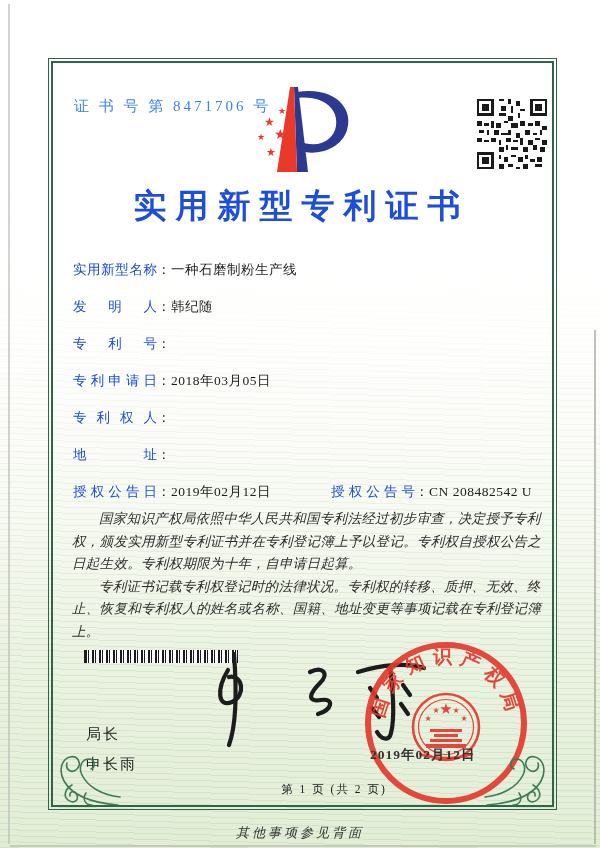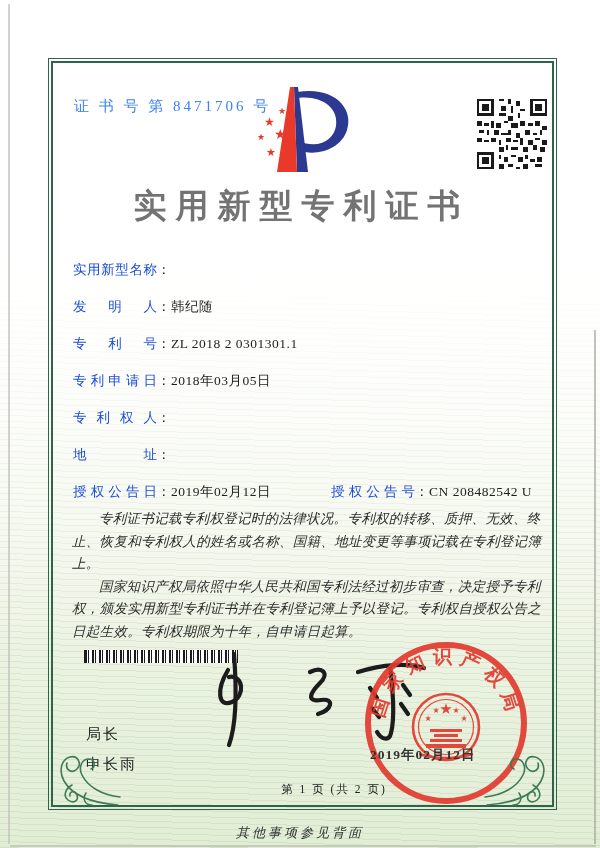--- a/index.html
+++ b/index.html
@@ -25,21 +25,21 @@
 
   .frame{position:absolute;left:48px;top:58px;width:507px;height:750px;border:1px solid #2e6448;}
   .frame-inner{position:absolute;inset:2px;border:2px solid #2e6448;}
 
   .cert-no{position:absolute;left:74px;top:97px;font-size:15px;letter-spacing:3px;color:#3b82f6;}
   .logo{position:absolute;left:250px;top:84px;width:118px;height:94px;}
   .qr{position:absolute;left:477px;top:99px;width:70px;height:70px;}
 
   .doc-title{
     position:absolute;left:48px;top:184px;width:507px;text-align:center;
-    font-size:33px;font-weight:700;letter-spacing:9px;color:#737373;
+    font-size:33px;font-weight:700;letter-spacing:9px;color:#1d4ed8;
   }
 
   .fields{position:absolute;left:73px;top:260px;width:470px;font-size:13.5px;line-height:20px;}
   .frow{margin-bottom:17px;display:flex;align-items:flex-start;}
   .flab{display:inline-block;width:84px;text-align:justify;text-align-last:justify;flex:0 0 84px;color:#1d4ed8;}
   .fcolon{flex:0 0 14px;color:#1e1e1e;}
   .fval{color:#1e1e1e;letter-spacing:.5px;}
   .addr-val{max-width:368px;}
   .grow{display:flex;margin-bottom:9px;}
   .gpair{display:flex;}
@@ -170,30 +170,30 @@
       <rect x="24" y="27" width="3" height="1"></rect>
   </g>
 </svg>
 
 <div class="doc-title">实用新型专利证书</div>
 
 <div class="fields">
   <div class="frow">
     <span class="flab">实用新型名称</span>
       <span class="fcolon">：</span>
+      <span class="fval">一种石磨制粉生产线</span>
   </div>
   <div class="frow">
     <span class="flab">发明人</span>
       <span class="fcolon">：</span>
       <span class="fval">韩纪随</span>
   </div>
   <div class="frow">
     <span class="flab">专利号</span>
       <span class="fcolon">：</span>
-      <span class="fval">ZL 2018 2 0301301.1</span>
   </div>
   <div class="frow">
     <span class="flab">专利申请日</span>
       <span class="fcolon">：</span>
       <span class="fval">2018年03月05日</span>
   </div>
   <div class="frow">
     <span class="flab">专利权人</span>
       <span class="fcolon">：</span>
   </div>
@@ -209,22 +209,22 @@
     </span>
     <span class="gpair">
       <span class="flab">授权公告号</span>
         <span class="fcolon">：</span>
         <span class="fval">CN 208482542 U</span>
     </span>
   </div>
 </div>
 
 <div class="body-text">
+  <p>国家知识产权局依照中华人民共和国专利法经过初步审查，决定授予专利权，颁发实用新型专利证书并在专利登记簿上予以登记。专利权自授权公告之日起生效。专利权期限为十年，自申请日起算。</p>
   <p>专利证书记载专利权登记时的法律状况。专利权的转移、质押、无效、终止、恢复和专利权人的姓名或名称、国籍、地址变更等事项记载在专利登记簿上。</p>
-  <p>国家知识产权局依照中华人民共和国专利法经过初步审查，决定授予专利权，颁发实用新型专利证书并在专利登记簿上予以登记。专利权自授权公告之日起生效。专利权期限为十年，自申请日起算。</p>
 </div>
 
 <div class="barcode"></div>
 
 <div class="sign-block">
   <div>局长</div>
   <div>申长雨</div>
 </div>
 
 <svg class="signature" viewBox="0 0 235 102" aria-hidden="true">

